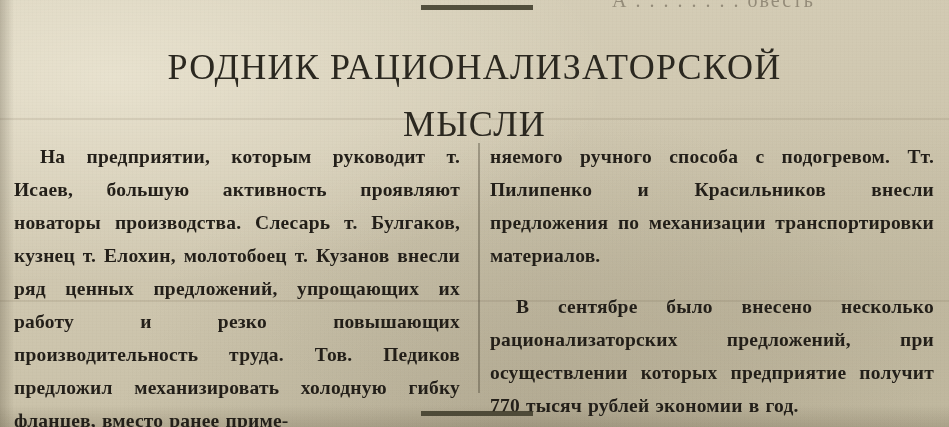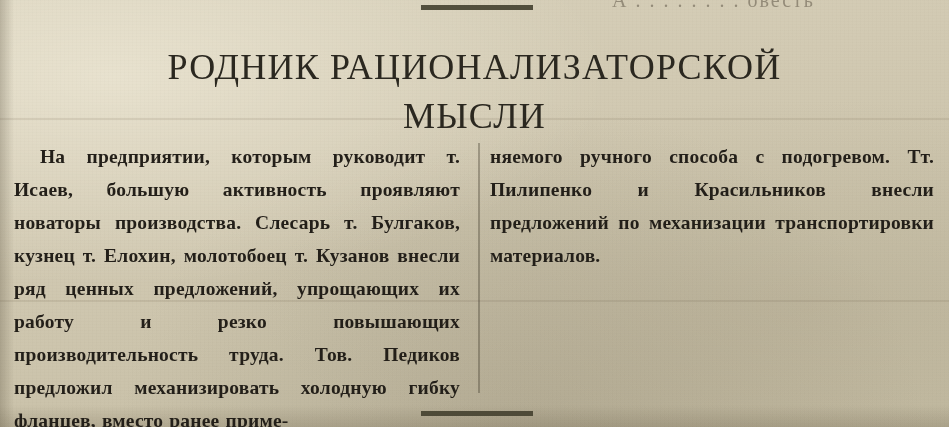--- a/index.html
+++ b/index.html
@@ -100,21 +100,21 @@
     text-align: center;
     font-family: "Liberation Serif", serif;
     font-size: 36px;
     line-height: 35px;
     letter-spacing: 1.2px;
     color: #2b2820;
     font-weight: 400;
   }
   .headline .l2 {
     display: block;
-    margin-top: 14px;
+    margin-top: 22px;
   }
 
   .columns {
     position: absolute;
     top: 140px;
     left: 14px;
     width: 921px;
     display: flex;
     gap: 0;
   }
@@ -185,18 +185,19 @@
     <span class="l2">МЫСЛИ</span>
   </h1>
 
   <div class="divider"></div>
 
   <div class="columns">
     <div class="col col-left">
       <p class="para">На предприятии, которым руководит т. Исаев, большую активность проявляют новаторы производства. Слесарь т. Булгаков, кузнец т. Елохин, молотобоец т. Кузанов внесли ряд ценных предложений, упрощающих их работу и резко повышающих производительность труда. Тов. Педиков предложил механизировать холодную гибку фланцев, вместо ранее приме-</p>
     </div>
     <div class="col col-right">
-      <p class="para cont">няемого ручного способа с подогревом. Тт. Пилипенко и Красильников внесли предложений по механизации транспортировки материалов.</p>
+      <p class="para cont">няемого ручного способа с подогревом. Тт. Пилипенко и Красильников внесли предложения по механизации транспортировки материалов.</p>
+      <p class="para">В сентябре было внесено несколько рационализаторских предложений, при осуществлении которых предприятие получит 770 тысяч рублей экономии в год.</p>
     </div>
   </div>
 
   <div class="rule-bottom"></div>
 </div>
 
 </body></html>

